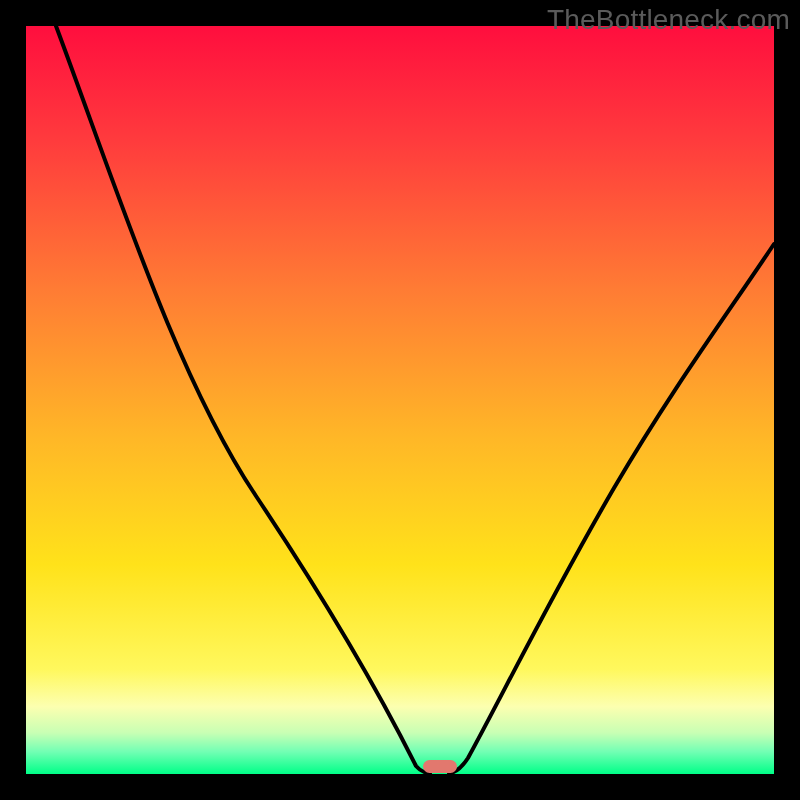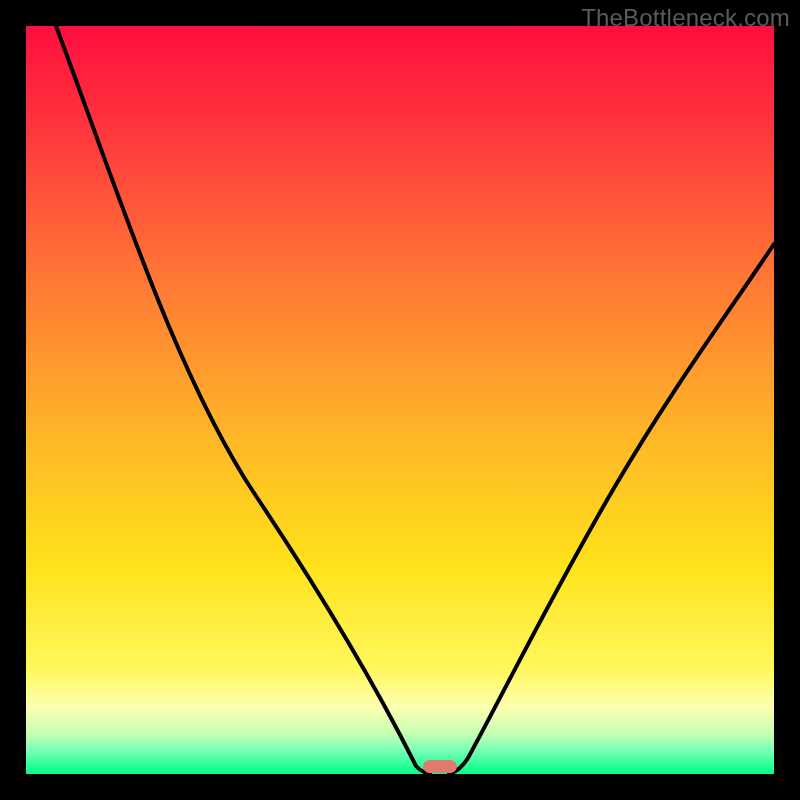--- a/index.html
+++ b/index.html
@@ -35,21 +35,21 @@
       #fcffb0 91%,
       #c8ffb4 94.5%,
       #73ffb4 97%,
       #00ff88 100%
     );
   }
   .watermark {
     position: absolute;
     top: 4px;
     right: 10px;
-    font-size: 24px;
+    font-size: 28px;
     font-weight: 500;
     color: #5b5b5b;
     letter-spacing: 0.2px;
     user-select: none;
     text-align: center;
   }
   svg.curve {
     position: absolute;
     inset: 0;
     width: 100%;

